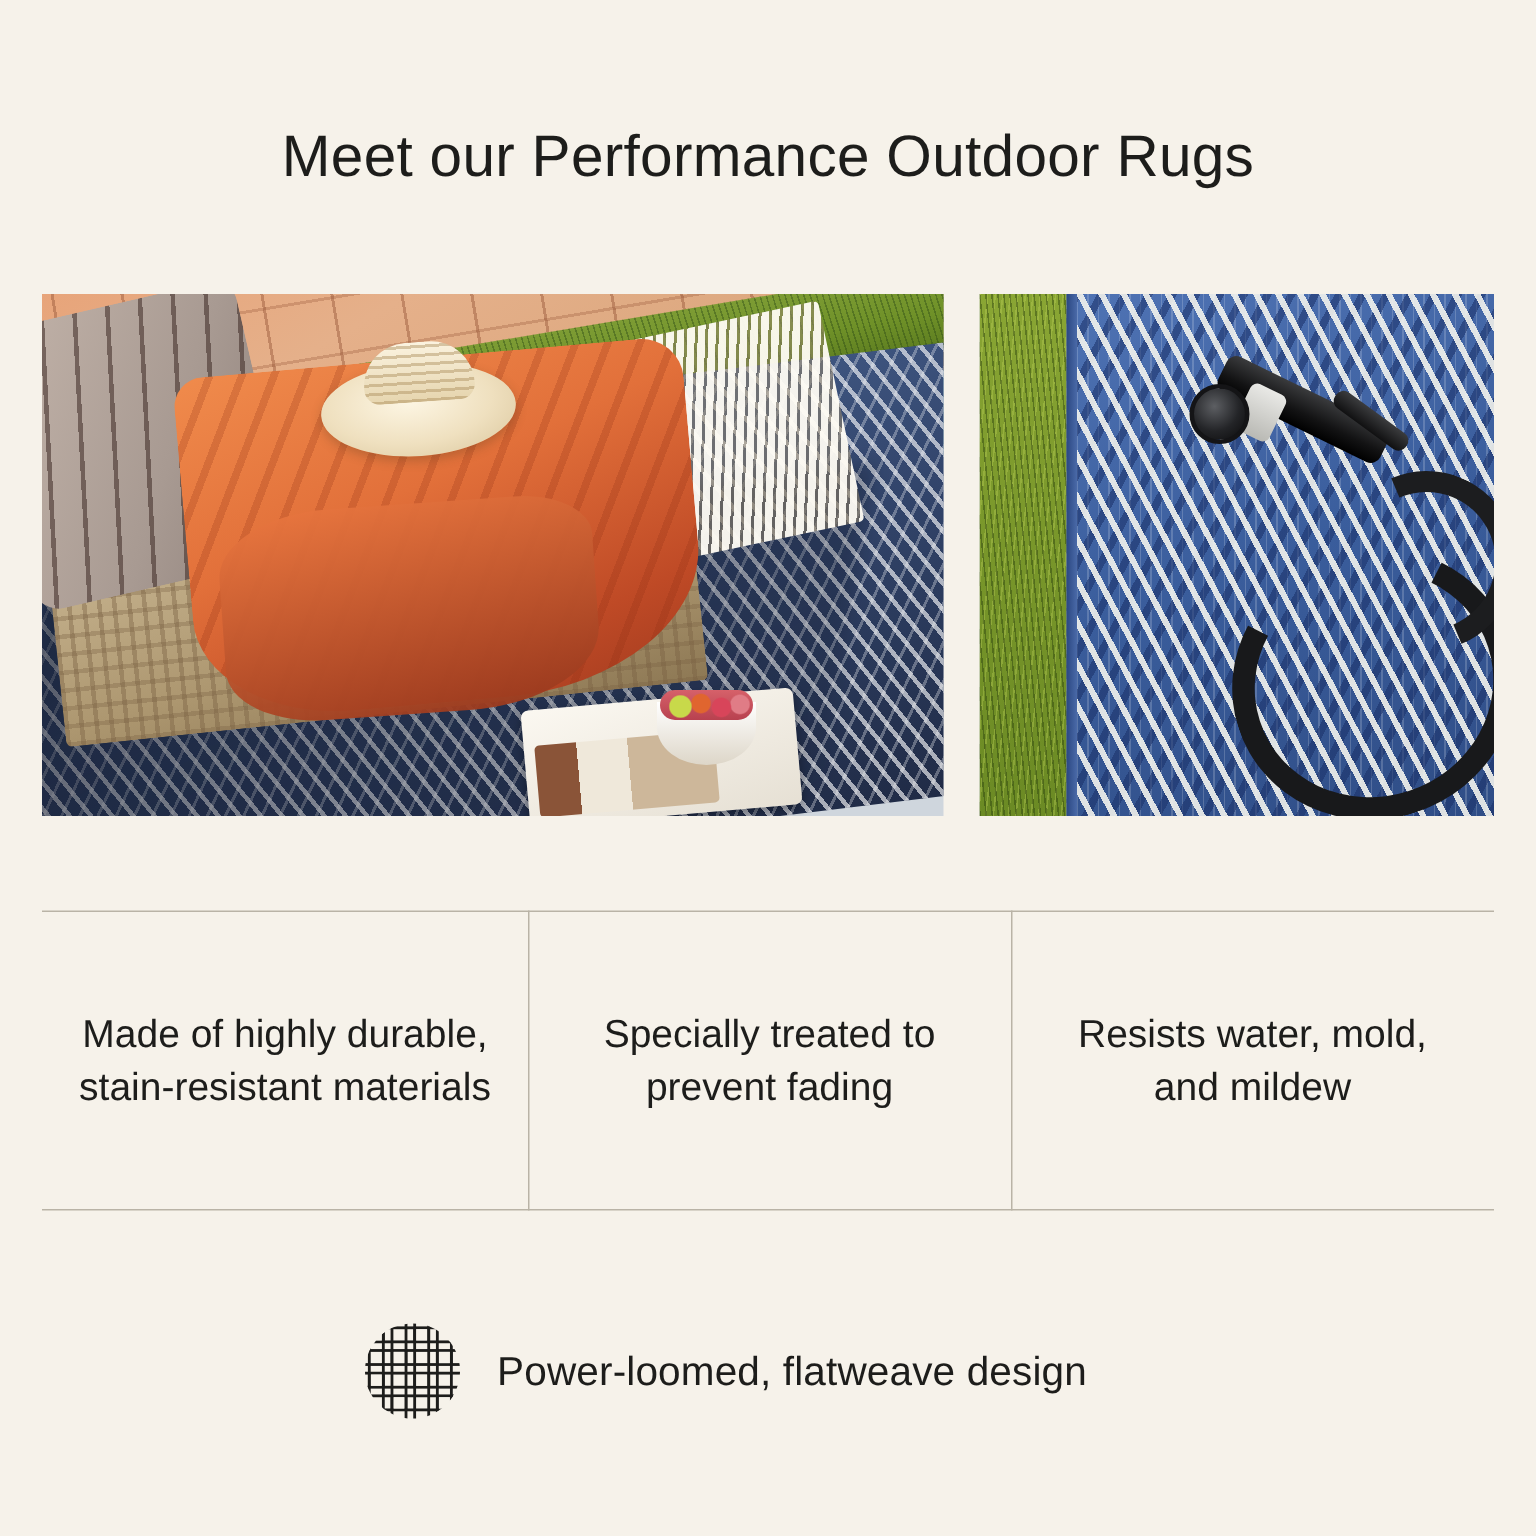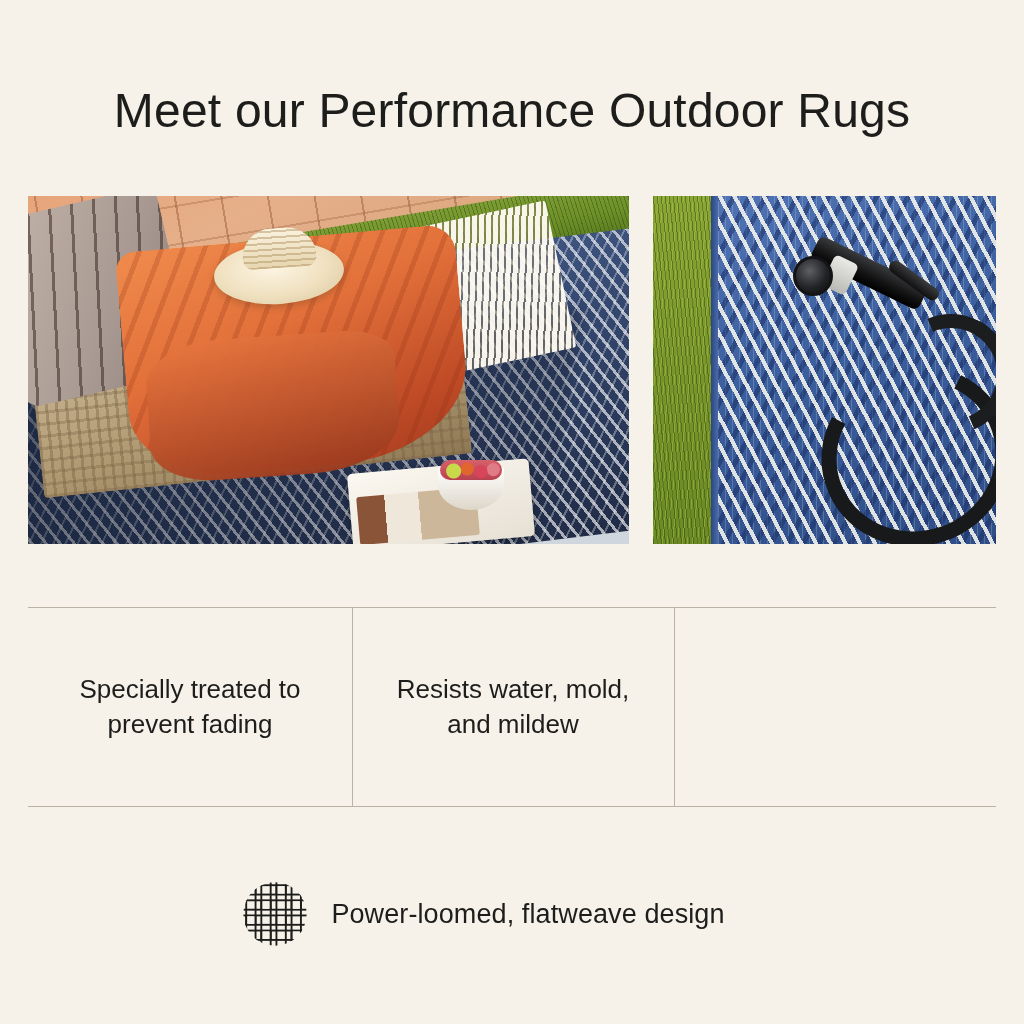--- a/index.html
+++ b/index.html
@@ -18,21 +18,21 @@
     position: relative;
   }
 
   
   .headline {
     position: absolute;
     left: 0;
     top: 82px;
     width: 1024px;
     text-align: center;
-    font-size: 48px;
+    font-size: 39px;
     font-weight: 400;
     letter-spacing: 0.2px;
     color: #1d1d1b;
     line-height: 1.2;
   }
 
   
   .photo-band {
     position: absolute;
     left: 28px;
@@ -445,20 +445,21 @@
   </div>
 
 </div>
 
 <div class="rule rule-top"></div>
 <div class="rule rule-bottom"></div>
 <div class="vrule vrule-1"></div>
 <div class="vrule vrule-2"></div>
 
 <div class="features">
+  <div class="feature">Made of highly durable, stain-resistant materials</div>
   <div class="feature">Specially treated to prevent fading</div>
   <div class="feature">Resists water, mold, and mildew</div>
 </div>
 
 <div class="footer">
   <svg class="weave-icon" viewBox="0 0 100 100">
     <defs>
       <clipPath id="circ">
           <circle cx="50" cy="50" r="44"></circle>
         </clipPath>

